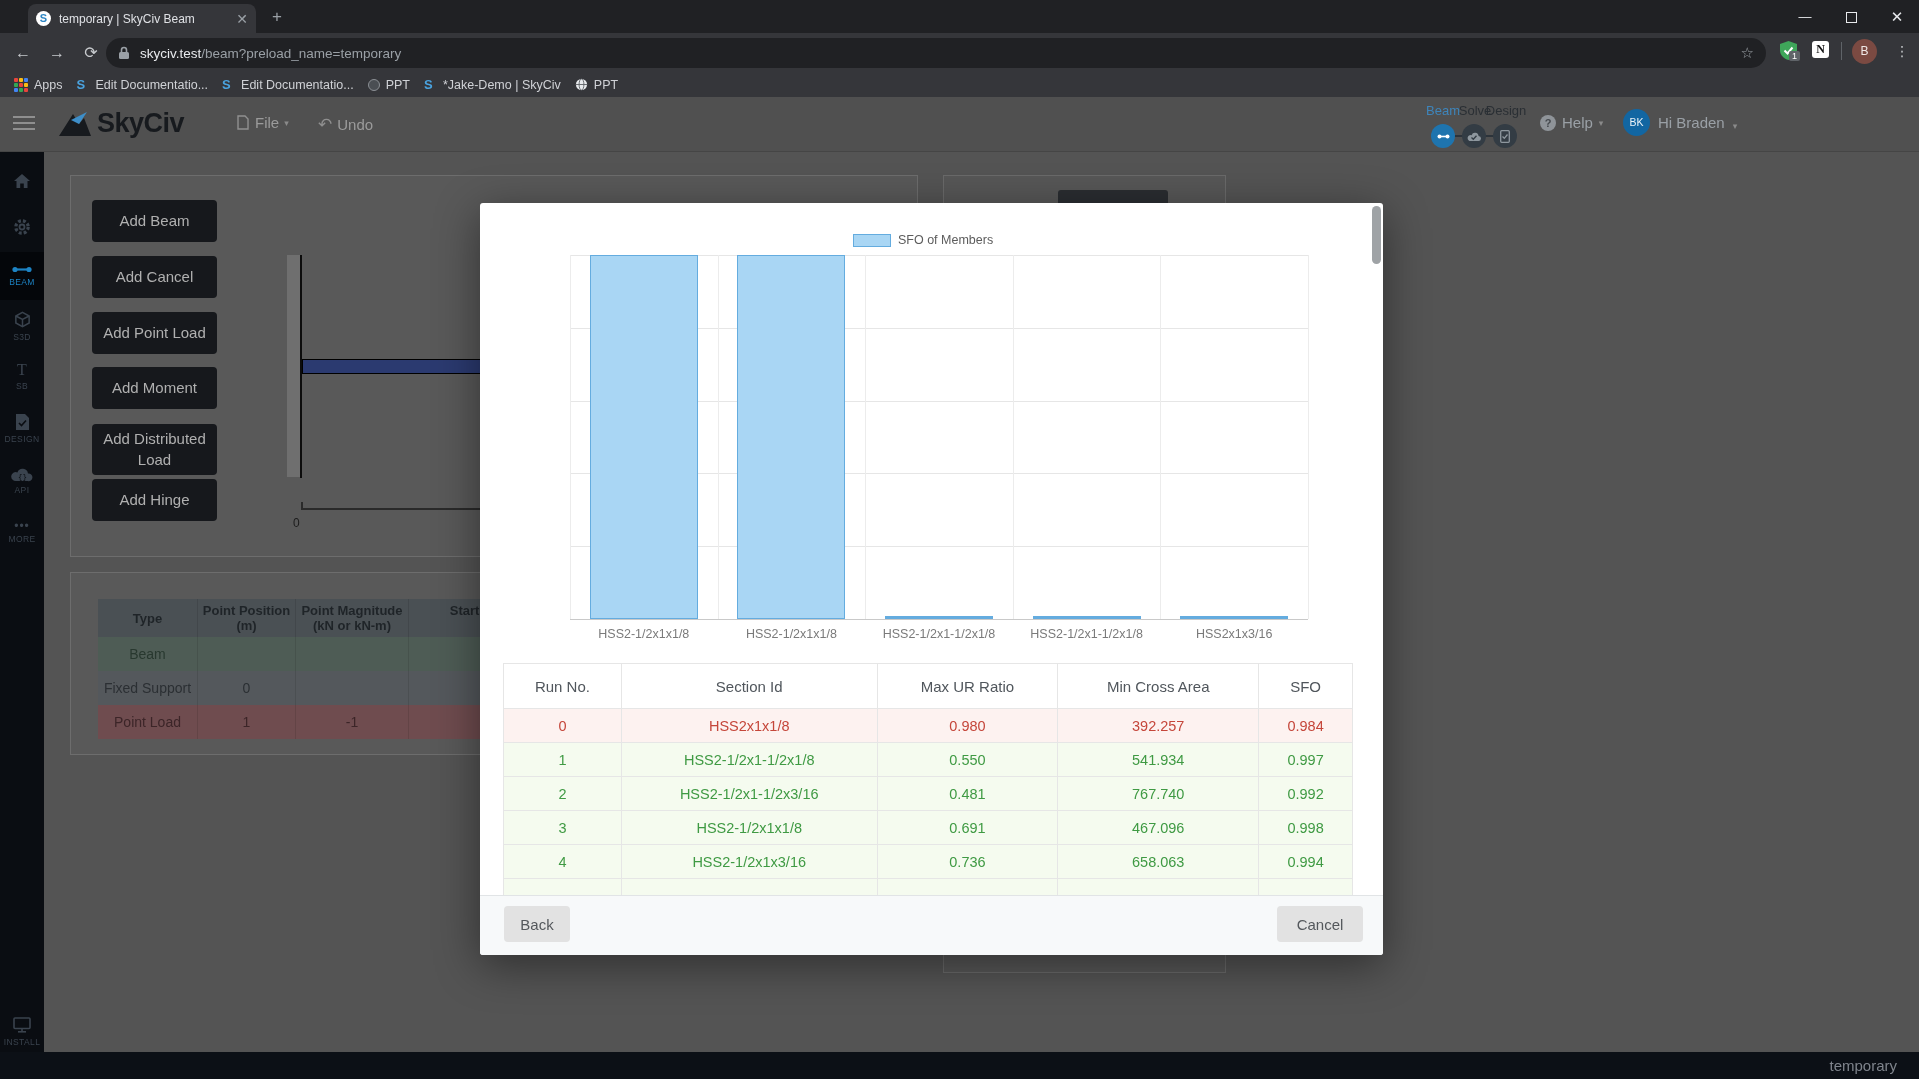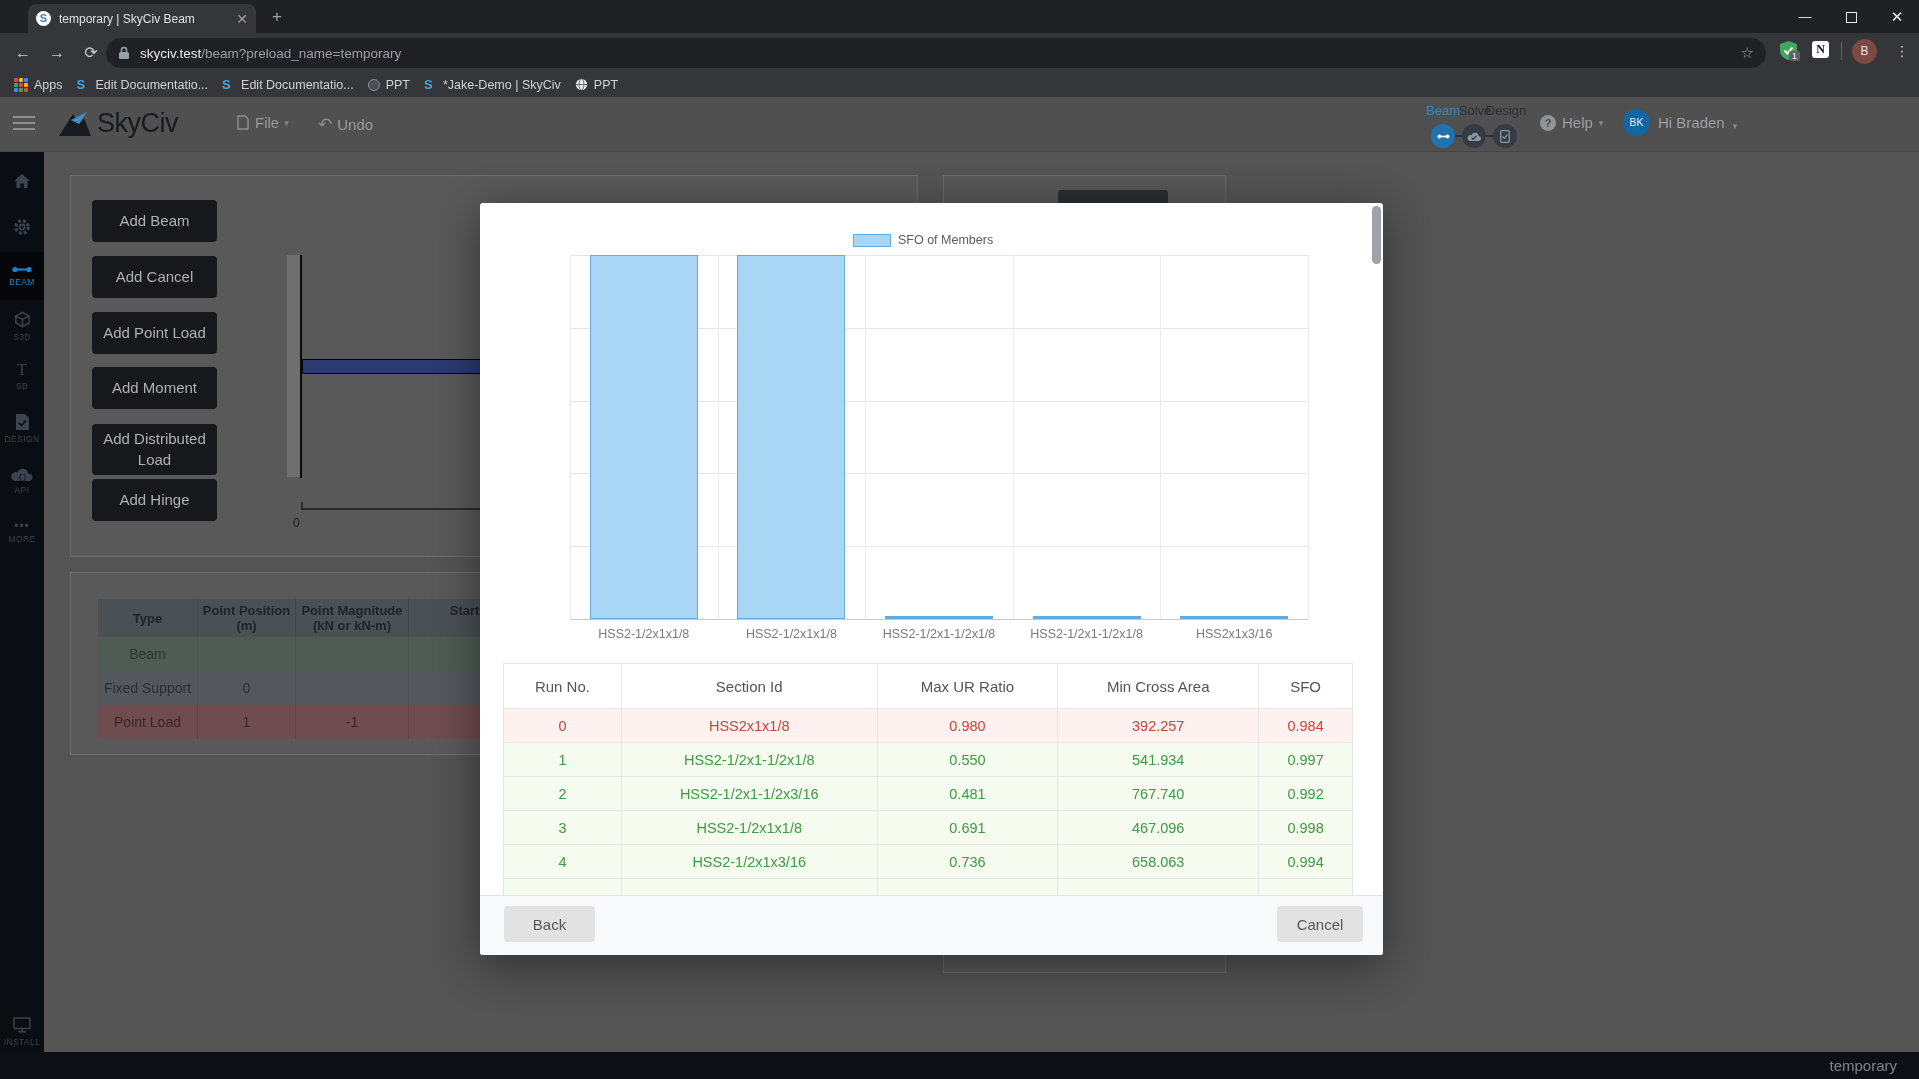--- a/index.html
+++ b/index.html
@@ -43,21 +43,21 @@
   .apps-grid{display:grid;grid-template-columns:repeat(3,4px);grid-gap:1px;margin-right:6px;}
   .apps-grid i{width:4px;height:4px;border-radius:1px;}
   .s-fav{width:13px;height:13px;color:#4aa3df;font-weight:bold;font-size:13px;line-height:13px;}
   .circle-fav{width:12px;height:12px;border-radius:50%;background:#4a4e53;border:1px solid #8b8f94;box-sizing:border-box;}
 
   
   .appheader{position:absolute;left:0;top:97px;width:1919px;height:55px;background:#505050;border-bottom:1px solid #454545;box-sizing:border-box;}
   .hamburger{position:absolute;left:13px;top:19px;width:22px;}
   .hamburger i{display:block;height:2px;background:#8f8f8f;margin-bottom:4px;}
   .brandwrap{position:absolute;left:57px;top:11px;display:flex;align-items:center;}
-  .brand-text{font-size:27px;font-weight:normal;color:#171a1e;letter-spacing:-0.5px;margin-left:4px;}
+  .brand-text{font-size:27px;font-weight:bold;color:#171a1e;letter-spacing:-0.5px;margin-left:4px;}
   .menu-item{position:absolute;top:17px;display:flex;align-items:center;color:#9b9b9b;font-size:15px;}
   .menu-item .car{font-size:9px;margin-left:5px;color:#8a8a8a;}
   .file-item{left:237px;} .undo-item{left:318px;}
   .undo-glyph{font-size:17px;margin-right:5px;color:#8f8f8f;}
   .steps{position:absolute;left:1424px;top:6px;width:100px;}
   .step-lab{position:absolute;top:0;font-size:13px;color:#2a2f34;width:44px;text-align:center;}
   .step-lab.active{color:#3e85bb;}
   .step-line{position:absolute;top:32px;left:19px;width:63px;height:2px;background:#2c333a;}
   .step-circ{position:absolute;top:21px;width:24px;height:24px;border-radius:50%;background:#333c44;
     display:flex;align-items:center;justify-content:center;}
@@ -127,21 +127,21 @@
   .mhead{height:45px;color:#50565c;font-size:15px;background:#fff;}
   .mdata{height:34px;}
   .mrow.fail .mcell{background:#fdf2f0;color:#c5463a;}
   .mrow.pass .mcell{background:#f5fbef;color:#3f9a43;}
   .mrow.partial{height:17px;overflow:hidden;}
   .mrow.partial .mcell{height:17px;background:#f5fbef;border-bottom:none;}
   .mfooter{position:absolute;left:0;top:692px;width:903px;height:60px;background:#f7f9fa;border-top:1px solid #e1e4e6;
     box-sizing:border-box;border-radius:0 0 3px 3px;}
   .mbtn{position:absolute;top:10px;height:36px;background:#e2e2e2;border:none;border-radius:4px;color:#54585c;font-size:15px;
     font-family:"Liberation Sans",sans-serif;}
-  .mbtn.back{left:24px;width:91px;} .mbtn.cancel{right:20px;width:86px;}
+  .mbtn.back{left:24px;width:66px;} .mbtn.cancel{right:20px;width:86px;}
   .mscroll{position:absolute;right:2px;top:3px;width:9px;height:58px;background:#9fa3a6;border-radius:5px;}
 
   
   .statusbar{position:absolute;left:0;top:1052px;width:1919px;height:27px;background:#0c1016;
     display:flex;align-items:center;justify-content:flex-end;}
   .statusbar span{color:#7f848c;font-size:15px;margin-right:22px;}
 </style>
 </head>
 <body>
 

